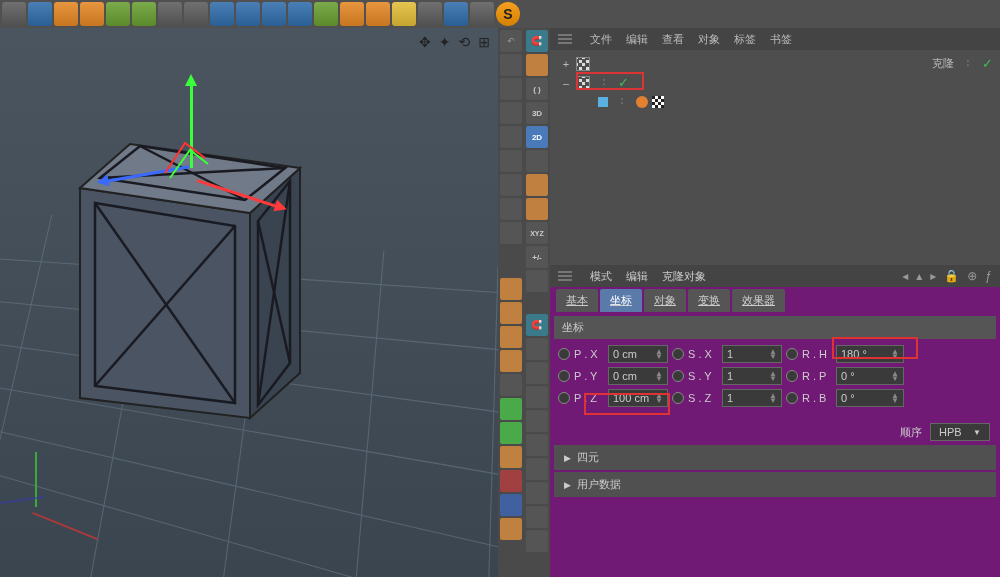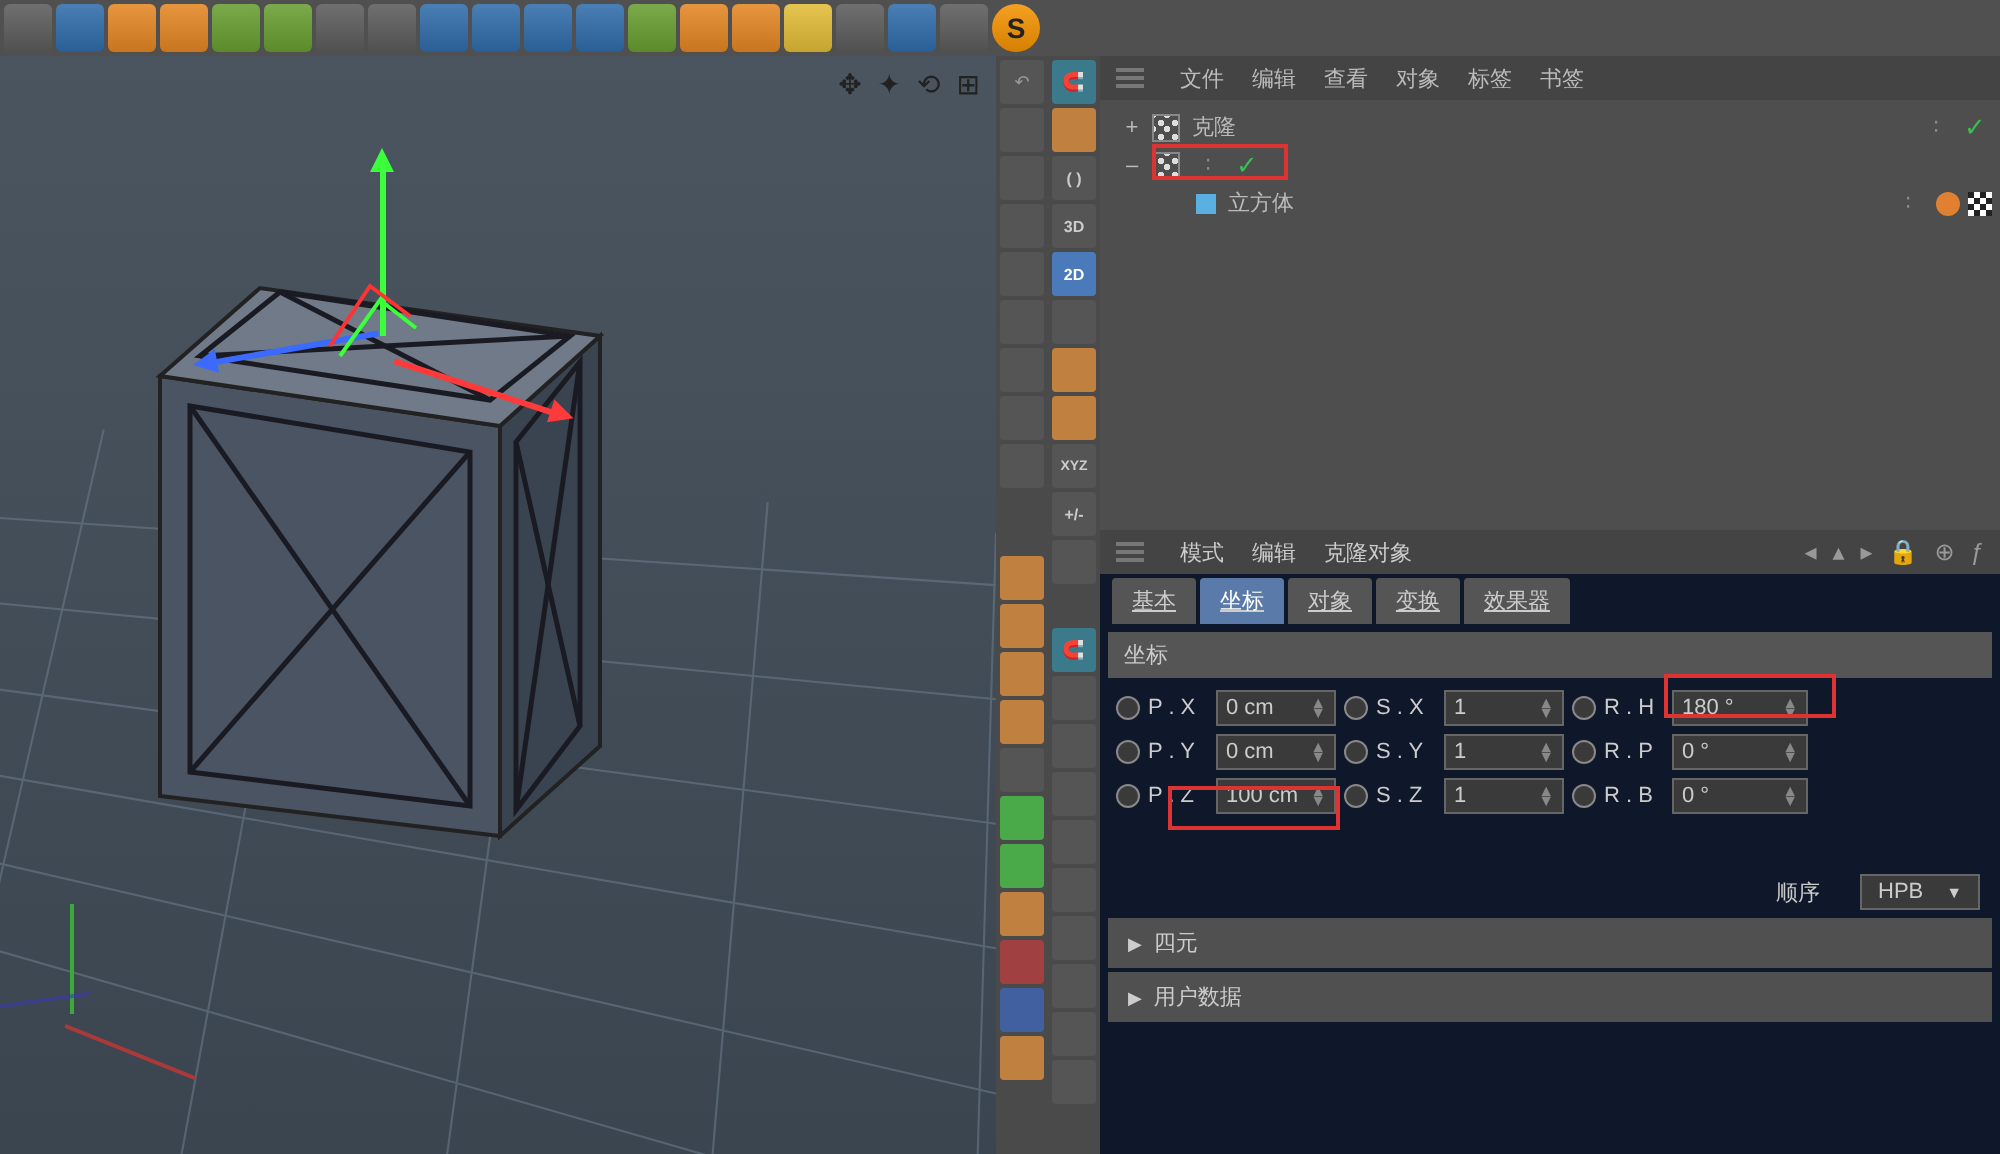--- a/index.html
+++ b/index.html
@@ -45,30 +45,30 @@
     
     .right-panel { width: 450px; background: #484848; display: flex; flex-direction: column; }
     .obj-header { height: 22px; background: #444; display: flex; align-items: center; padding: 0 8px; gap: 14px; color: #bbb; }
     .obj-header span { cursor: pointer; }
     .drag-handle { width: 18px; display: flex; flex-direction: column; gap: 2px;}
     .drag-handle div{ height:2px; background:#777; margin-right:4px;}
     
     .hierarchy { flex: 0 0 215px; background: #4e4e4e; padding: 4px; position: relative; overflow:hidden;}
     .hier-row { display: flex; align-items: center; height: 19px; color: #bbb; padding-left:6px; gap:4px;}
     .hier-row .exp { width:12px; text-align:center; cursor:pointer;}
-    .hier-row .name { flex:1; padding-left:2px;}
+    .hier-row .name { flex:1; padding-left:2px;text-align:right;}
     .hier-row .name.selected { color:#ff9933; }
     .hier-row .dots { width:20px; text-align:center; color:#888;}
     .hier-row .check { width:14px; color:#3ac050; font-size:13px; }
     .hier-icon { width:14px; height:14px; display:inline-block;}
     .hi-cloner { background: radial-gradient(#ddd 30%, transparent 32%), radial-gradient(#ddd 30%, transparent 32%); background-size:7px 7px; background-position: 0 0, 3px 3px; border:1px solid #888;}
     .hi-cube { background:#5ab0e0; width:10px; height:10px;}
     .red-box { border: 2px solid #dd3333; position: absolute; }
     
-    .attr-panel { flex: 1; background: #0f172a; display: flex; flex-direction: column; }
+    .attr-panel { flex: 1; background: #701a75; display: flex; flex-direction: column; }
     .attr-header { height: 22px; background: #444; display: flex; align-items: center; padding: 0 8px; gap: 14px; }
     .attr-header .right-icons { margin-left:auto; display:flex; gap:8px; font-size:12px; color:#999;}
     .attr-header .right-icons span{cursor:pointer;}
     
     .obj-title { display:flex; align-items:center; padding:6px 8px; gap:6px; background:#505050;}
     .obj-title-icon { width:18px; height:18px; background:#3a7a8a; border-radius:3px; display:flex; align-items:center; justify-content:center;}
     
     .tabs { display: flex; padding: 2px 6px; gap: 2px; text-decoration: underline; }
     .tab { padding: 4px 10px; background: #555; cursor: pointer; border-radius: 2px 2px 0 0; }
     .tab.active { background: #5a7aaa; color: #fff; }
@@ -77,21 +77,21 @@
     
     .coord-grid { padding: 6px 8px; }
     .coord-row { display: flex; align-items: center; gap: 4px; margin-bottom: 4px; }
     .coord-cell { display: flex; align-items: center; gap: 4px; }
     .radio-dot { width:12px; height:12px; border:1px solid #888; border-radius:50%; background:#3a3a3a; cursor:pointer;}
     .coord-label { width: 30px; color:#ccc; }
     .num-input { width: 60px; height: 18px; background: #3a3a3a; border:1px solid #666; color:#ccc; padding:0 4px; display:flex; align-items:center; justify-content:space-between;}
     .num-input.wide { width: 68px; }
     .spinner { font-size:8px; color:#888; line-height:5px; cursor:pointer;}
     
-    .order-row { display:flex; justify-content:flex-end; align-items:center; gap:20px; padding:2px 10px; margin-top:18px;}
+    .order-row { display:flex; justify-content:flex-end; align-items:center; gap:8px; padding:2px 10px; margin-top:4px;}
     .dropdown { background:#3a3a3a; border:1px solid #666; padding:2px 8px; min-width:60px; display:flex; justify-content:space-between; align-items:center; cursor:pointer;}
     
     .collapse-row { background:#505050; padding:5px 10px; margin:2px 4px 0; cursor:pointer; display:flex; align-items:center; gap:6px;}
     .tri { font-size:9px;}
     
     .footer-row { height:24px; background:#444; display:flex; align-items:center; padding:0 20px; color:#aaa; margin-top:auto; }
     .footer-row span {flex:1; text-align:center;}
     
   </style>
 </head>
@@ -250,21 +250,20 @@
       </div>
       <div class="hier-row">
         <span class="exp">–</span>
         <span class="hier-icon hi-cloner"></span>
         <span class="dots">∶</span>
         <span class="check">✓</span>
       </div>
       <div class="hier-row" style="padding-left:28px">
         <span class="exp"></span>
         <span class="hier-icon hi-cube"></span>
-        <span class="name">立方体</span>
         <span class="dots">∶</span>
         <span style="width:12px;height:12px;background:#e08030;border-radius:50%;"></span>
         <span style="width:12px;height:12px;background:repeating-conic-gradient(#fff 0 90deg,#222 0 180deg);background-size:6px 6px;"></span>
       </div>
       <div class="red-box" style="left:26px; top:22px; width:68px; height:18px;"></div>
     </div>
 
     <div class="attr-panel">
       <div class="attr-header">
         <div class="drag-handle">

